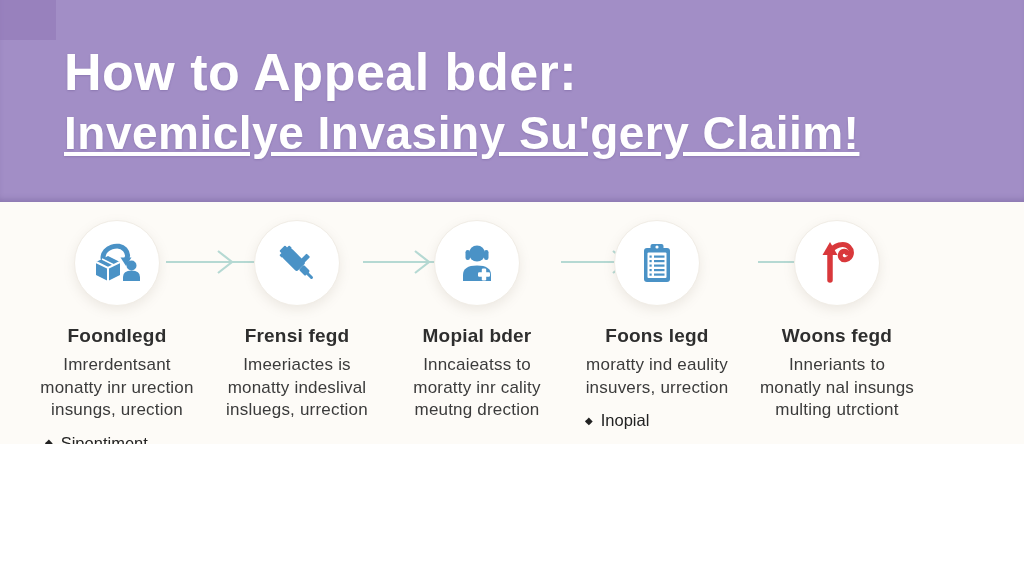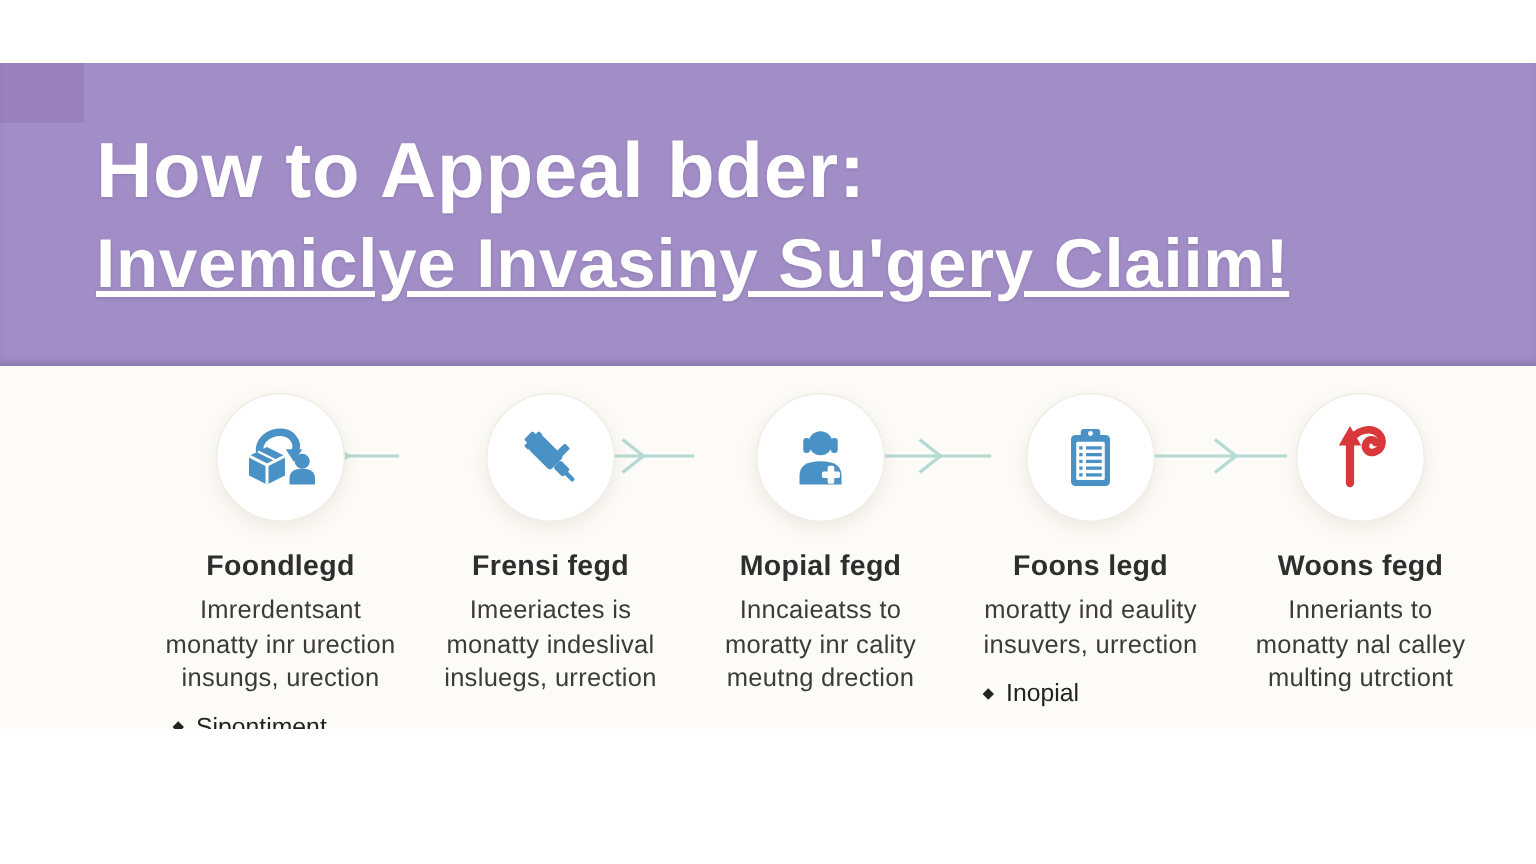--- a/index.html
+++ b/index.html
@@ -2,21 +2,20 @@
 <html><head>
 <meta charset="utf-8">
 <style>
   html,body{margin:0;padding:0;}
   .page{
     position:relative;
     width:1024px;height:444px;
     overflow:hidden;
     background:var(--bg,#fdfbf7);
     font-family:"Liberation Sans",sans-serif;
-    margin-top:42px;
   }
   
   .header{
     position:absolute;top:0;left:0;right:0;height:202px;
     background:var(--purple,#a28ec6);
     box-shadow:inset 0 -5px 6px -3px rgba(60,40,100,.25);
   }
   .header-corner{
     position:absolute;top:0;left:0;width:56px;height:40px;
     background:var(--purple-dark,#8f77b7);opacity:.55;
@@ -25,21 +24,21 @@
     position:absolute;left:64px;top:46px;margin:0;
     color:#ffffff;font-weight:bold;line-height:1.0;
     text-shadow:0 1px 2px rgba(80,60,120,.25);
     letter-spacing:.5px;
   }
   .title-line1{display:block;font-size:52px;margin-bottom:12px;}
   .title-line2{display:block;font-size:46px;text-decoration:underline;}
   
   .steps{
     position:absolute;top:220px;left:27px;right:27px;
-    display:flex;justify-content:flex-end;
+    display:flex;justify-content:flex-start;
   }
   .step{width:180px;display:flex;flex-direction:column;align-items:center;}
   .circle{
     width:84px;height:84px;border-radius:50%;
     background:#ffffff;border:1px solid #f1ede6;
     box-shadow:0 4px 12px rgba(140,130,110,.14);
     display:flex;align-items:center;justify-content:center;
     margin-bottom:19px;
   }
   .step-title{
@@ -140,21 +139,21 @@
       <div class="circle">
         <svg width="48" height="48" viewBox="0 0 48 48">
           <rect x="12.5" y="11" width="4.5" height="10" rx="2.2" fill="#4a92c6"></rect>
           <rect x="31" y="11" width="4.5" height="10" rx="2.2" fill="#4a92c6"></rect>
           <circle cx="24" cy="14.5" r="8" fill="#4a92c6"></circle>
           <path d="M10 42 L10 36 Q10 26.5 24 26.5 Q38 26.5 38 36 L38 42 Z" fill="#4a92c6"></path>
           <rect x="28.8" y="29.5" width="4.4" height="12" rx="1.2" fill="#ffffff"></rect>
           <rect x="25" y="33.3" width="12" height="4.4" rx="1.2" fill="#ffffff"></rect>
         </svg>
       </div>
-      <div class="step-title">Mopial fegd</div>
+      <div class="step-title">Mopial bder</div>
       <div class="step-desc">
         <div>Inncaieatss to</div>
         <div>moratty inr cality</div>
         <div>meutng drection</div>
       </div>
     </div>
 
     <div class="step">
       <div class="circle">
         <svg width="48" height="48" viewBox="0 0 48 48">
@@ -191,19 +190,19 @@
       <div class="circle">
         <svg width="48" height="48" viewBox="0 0 48 48">
           <line x1="17" y1="41" x2="17" y2="13" stroke="#d9383b" stroke-width="5.5" stroke-linecap="round"></line>
           <polygon points="17,3 9.5,16 24.5,16" fill="#d9383b"></polygon>
           <path d="M17 13 C21 6 31 3 36 8 C40 12 39 19 33 20.5 C28.5 21.5 26 17.5 28 14 C29.5 11.5 33 11.5 34 14" fill="none" stroke="#d9383b" stroke-width="5" stroke-linecap="round"></path>
         </svg>
       </div>
       <div class="step-title">Woons fegd</div>
       <div class="step-desc">
         <div>Inneriants to</div>
-        <div>monatty nal calley</div>
+        <div>monatly nal insungs</div>
         <div>multing utrctiont</div>
       </div>
     </div>
 
   </div>
 </div>
 
 </body></html>

